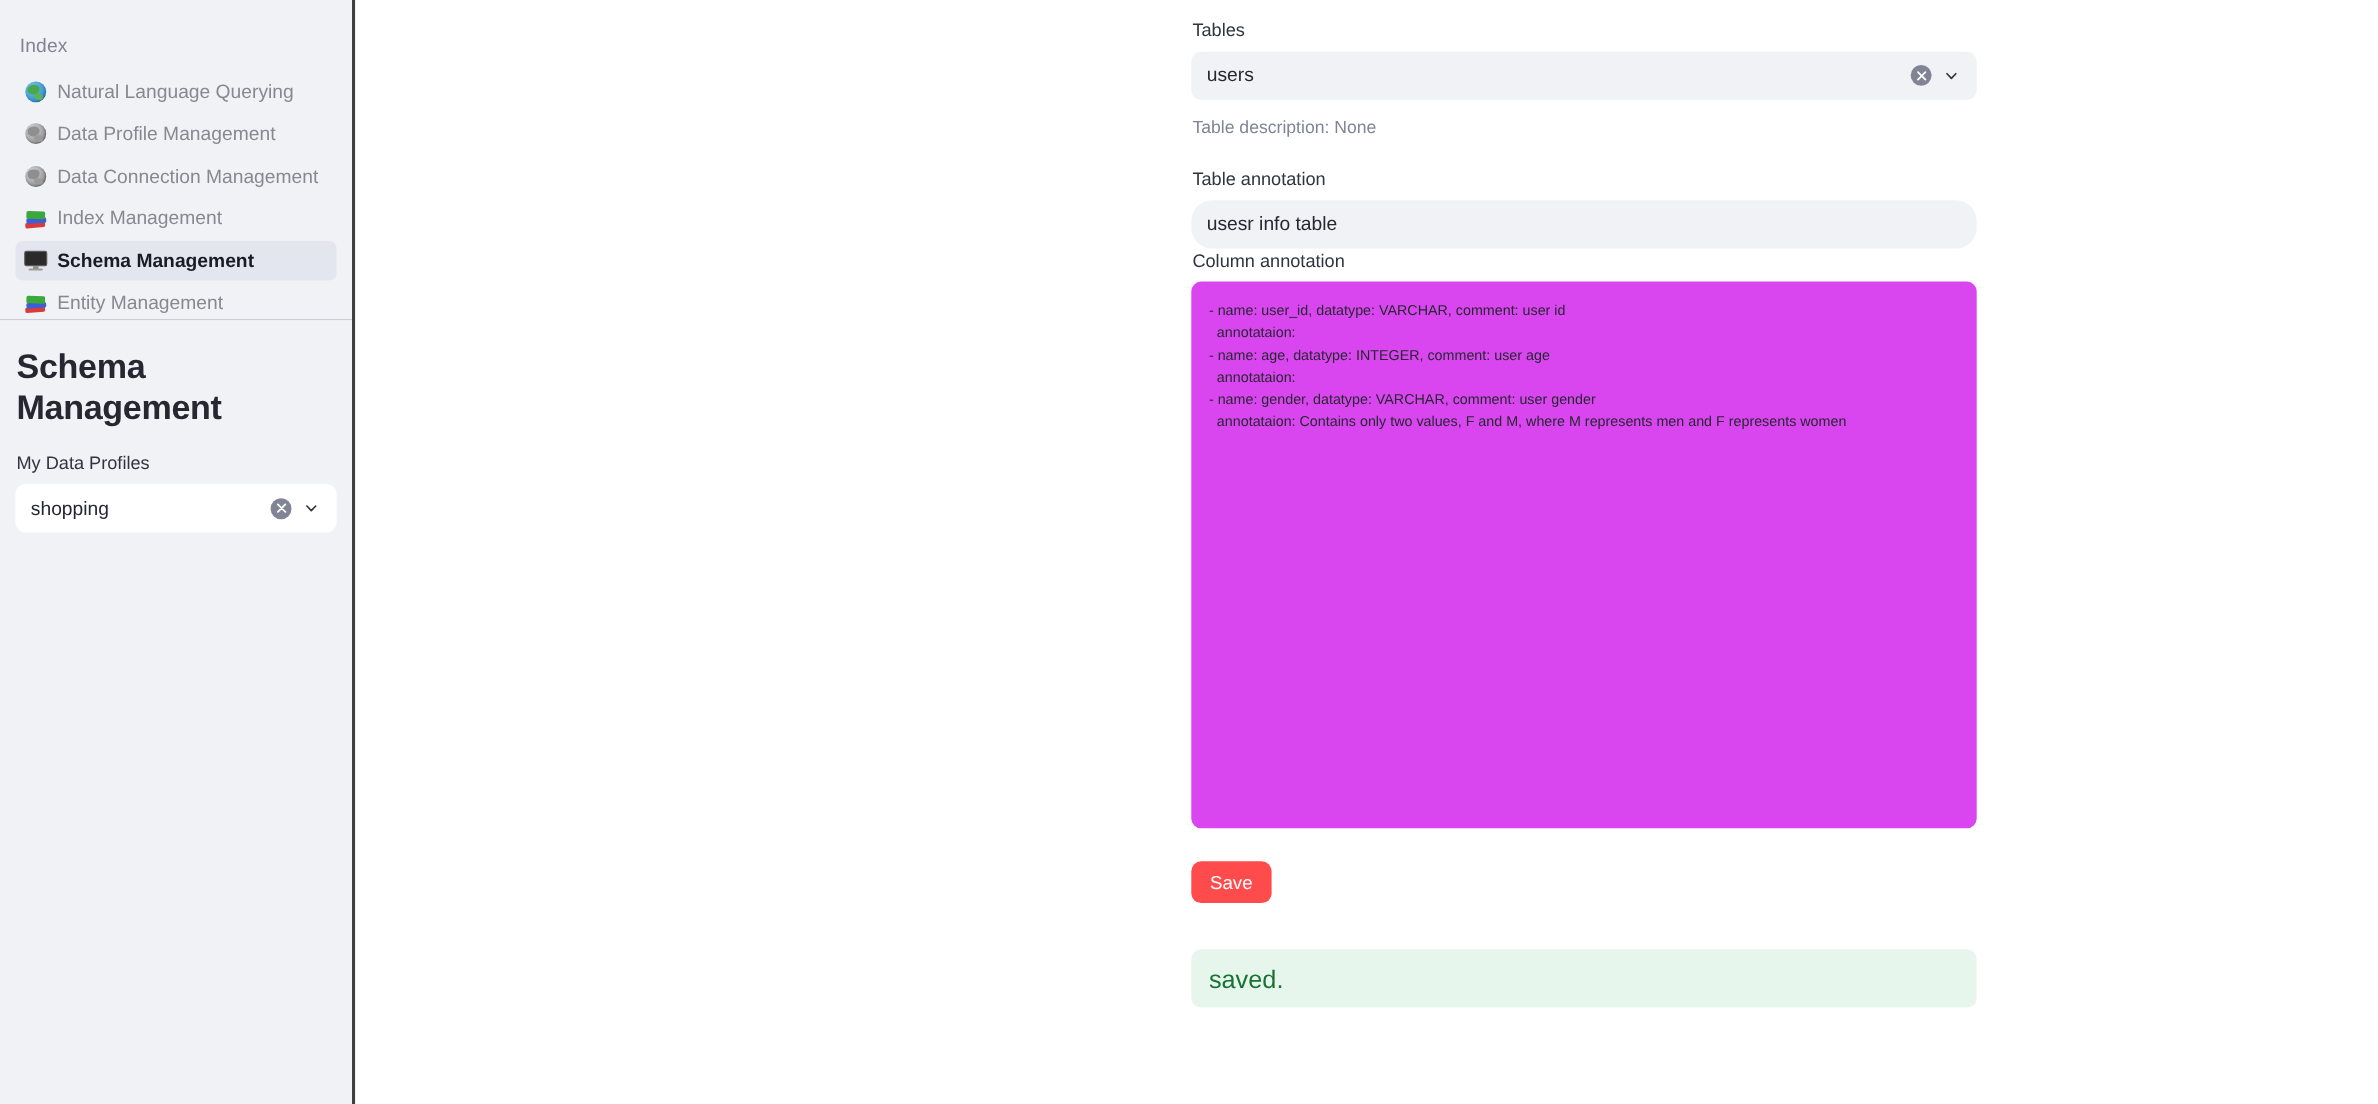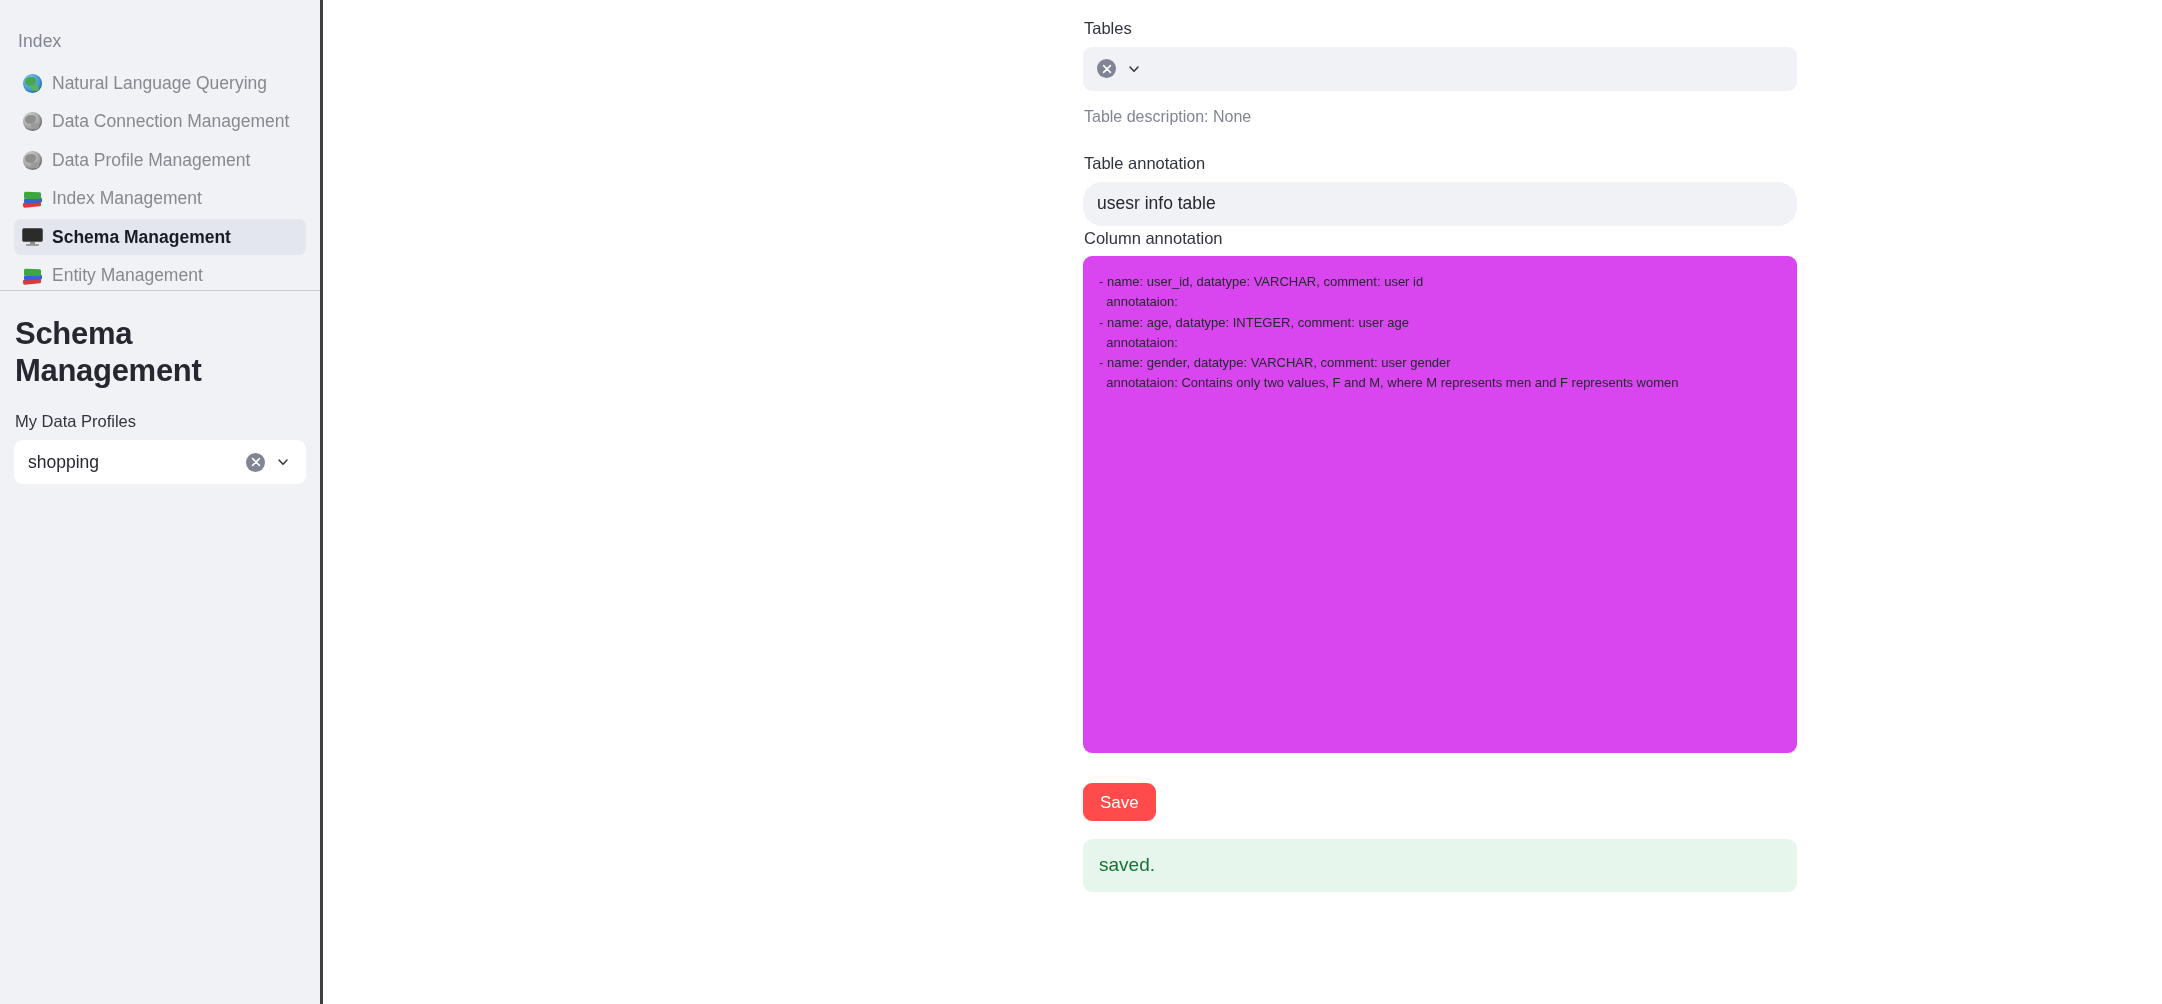--- a/index.html
+++ b/index.html
@@ -331,30 +331,30 @@
     height: 38px;
     padding: 0 17px;
     font-size: 17px;
     font-family: "Liberation Sans", sans-serif;
     line-height: 1;
     cursor: pointer;
     font-weight: 400;
   }
 
   .alert-success {
-    margin-top: 18px;
+    margin-top: 42px;
     background: #e7f6ec;
     border-radius: 9px;
     width: 714px;
     height: 53px;
     display: flex;
     align-items: center;
     padding: 0 16px;
     color: #177233;
-    font-size: 19px;
+    font-size: 23px;
     line-height: 1.4;
   }
 </style>
 </head>
 <body>
 
 <div class="app">
 
   <aside class="sidebar">
 
@@ -365,28 +365,28 @@
         <span class="nav-icon">
             <span class="ic-globe"></span>
           </span>
         <span>Natural Language Querying</span>
       </div>
 
       <div class="nav-item">
         <span class="nav-icon">
             <span class="ic-globe-grey"></span>
           </span>
+        <span>Data Profile Management</span>
+      </div>
+
+      <div class="nav-item">
+        <span class="nav-icon">
+            <span class="ic-globe-grey"></span>
+          </span>
         <span>Data Connection Management</span>
-      </div>
-
-      <div class="nav-item">
-        <span class="nav-icon">
-            <span class="ic-globe-grey"></span>
-          </span>
-        <span>Data Profile Management</span>
       </div>
 
       <div class="nav-item">
         <span class="nav-icon">
             <span class="ic-books">
               <i></i>
               <i></i>
               <i></i>
             </span>
           </span>
@@ -438,20 +438,21 @@
       </div>
     </div>
   </aside>
 
   <main class="main">
     <div class="content-col">
 
       <div class="m-label">Tables</div>
 
       <div class="select-box grey">
+        <span class="select-value">users</span>
         <span class="clear-btn">
           <svg width="10" height="10" viewBox="0 0 10 10" aria-hidden="true">
             <path d="M1.6 1.6 L8.4 8.4 M8.4 1.6 L1.6 8.4" stroke="#ffffff" stroke-width="1.6" stroke-linecap="round"></path>
           </svg>
         </span>
         <span class="chevron">
           <svg width="14" height="14" viewBox="0 0 14 14" aria-hidden="true">
             <path d="M3 5 L7 9.2 L11 5" fill="none" stroke="#31333f" stroke-width="1.5" stroke-linecap="round" stroke-linejoin="round"></path>
           </svg>
         </span>

